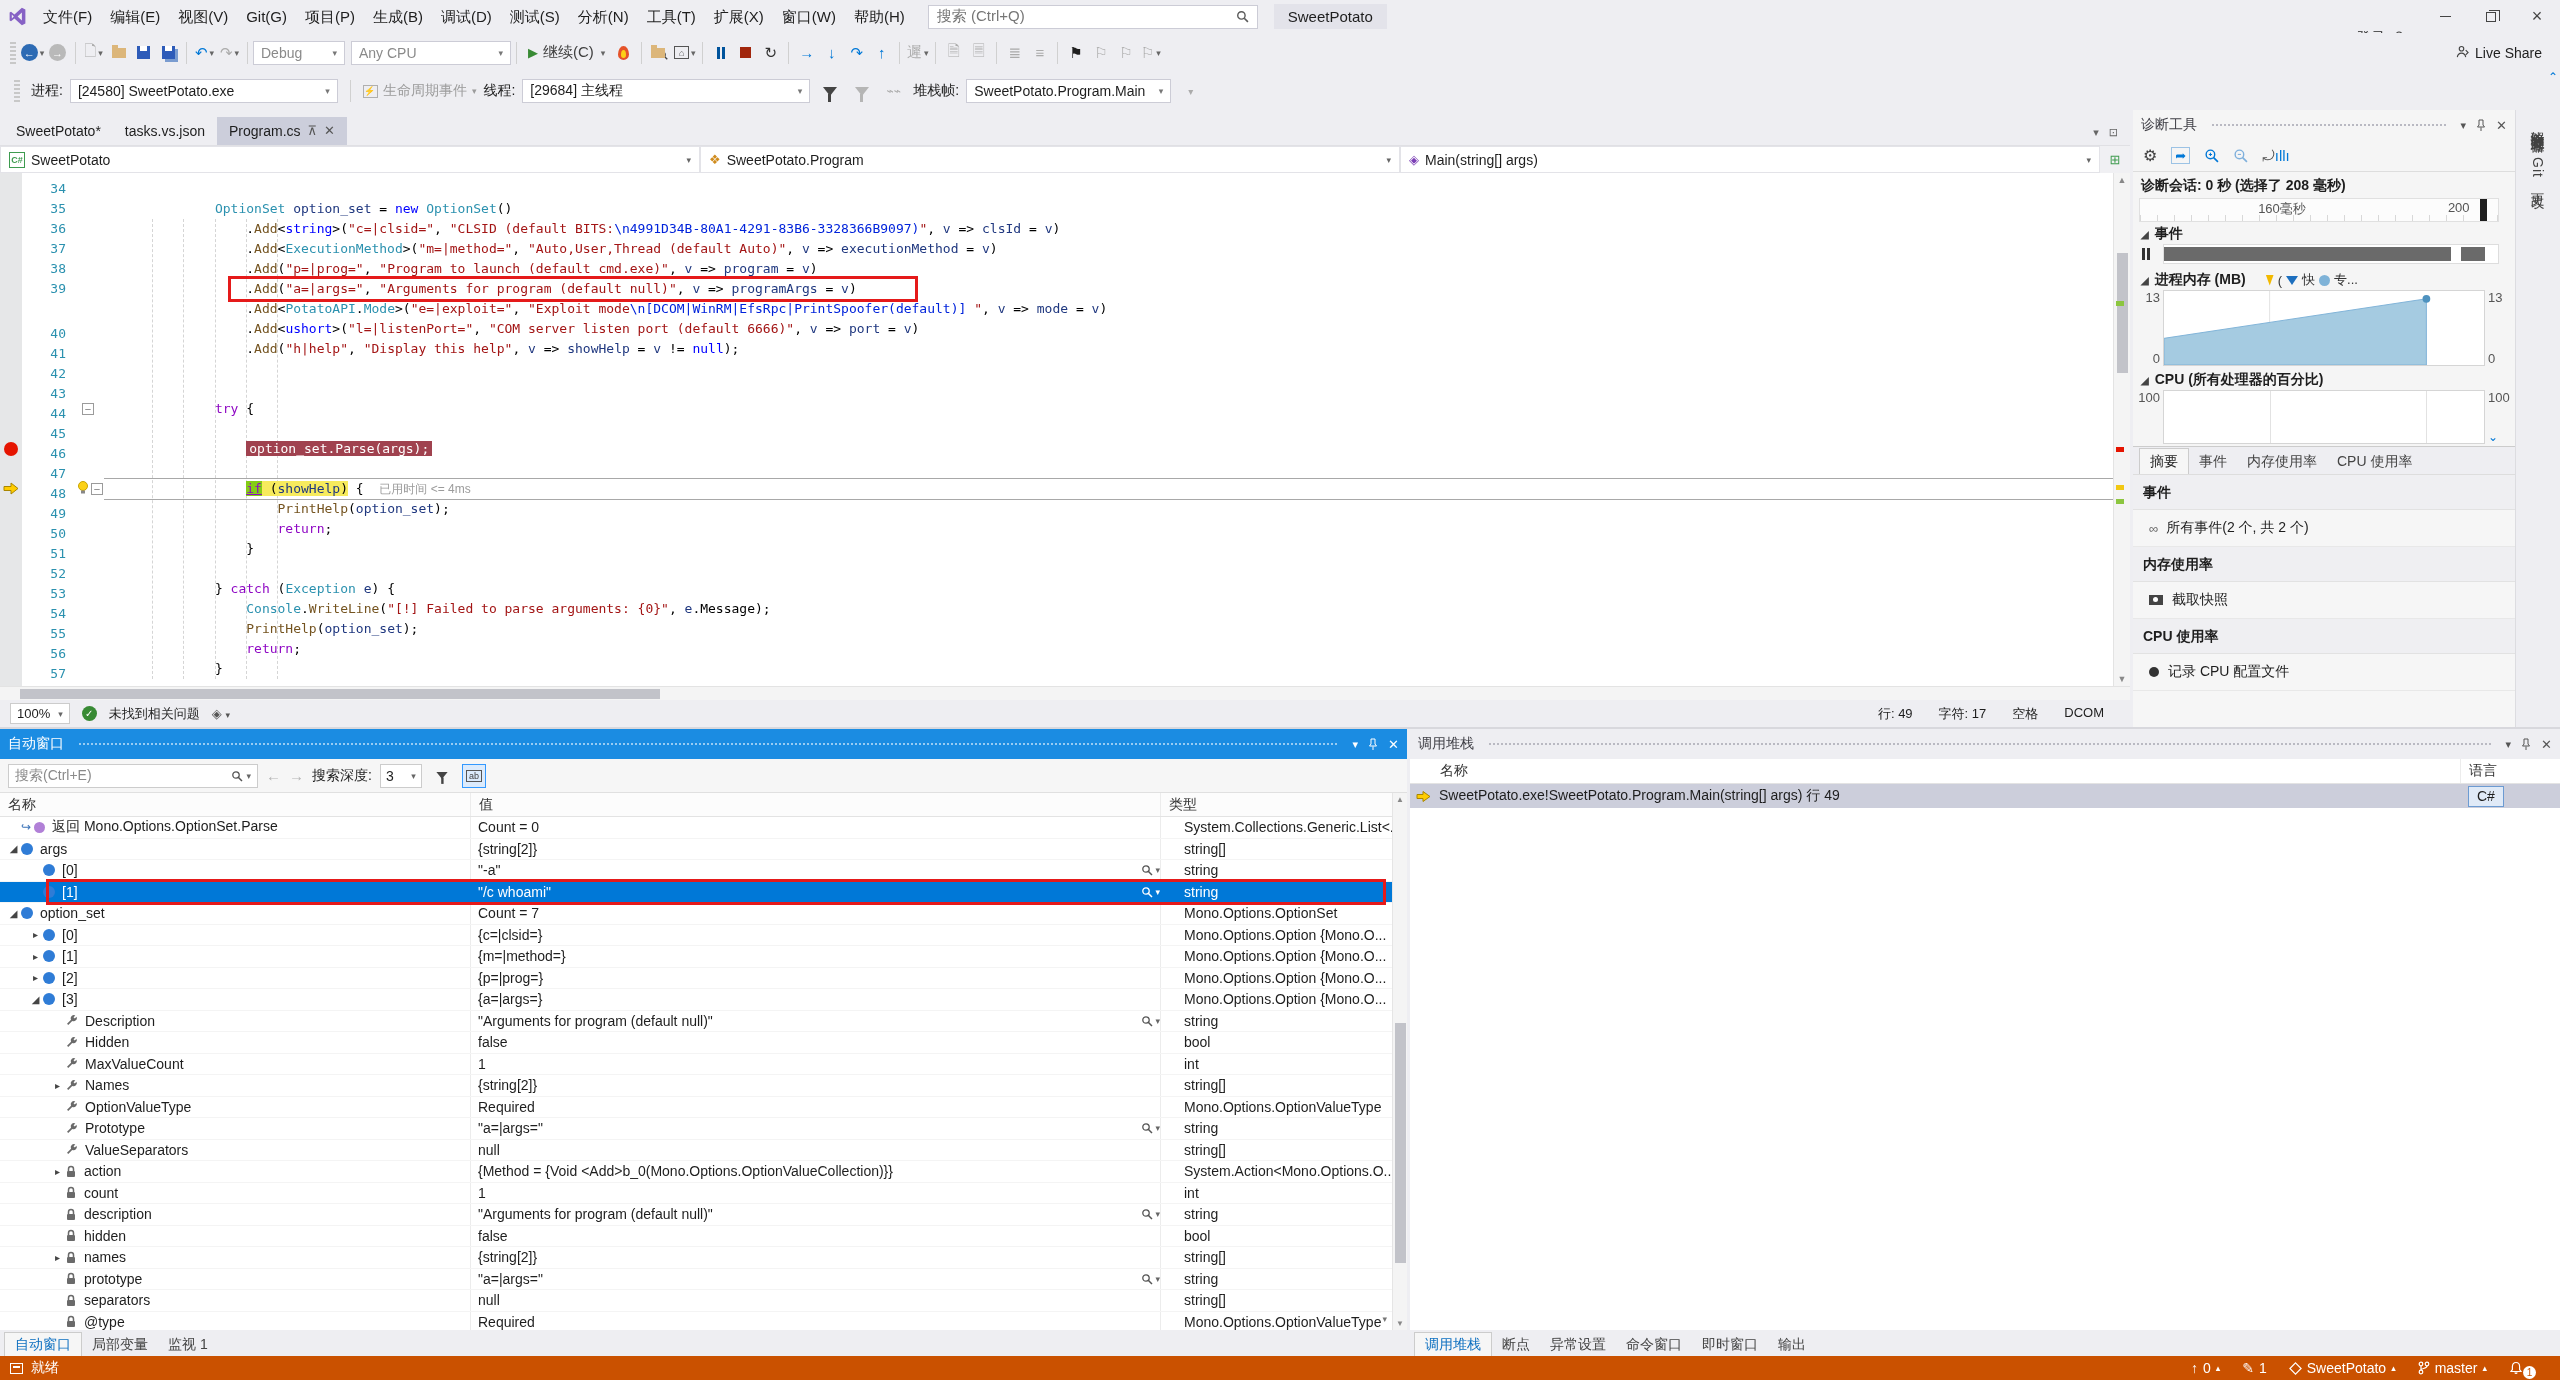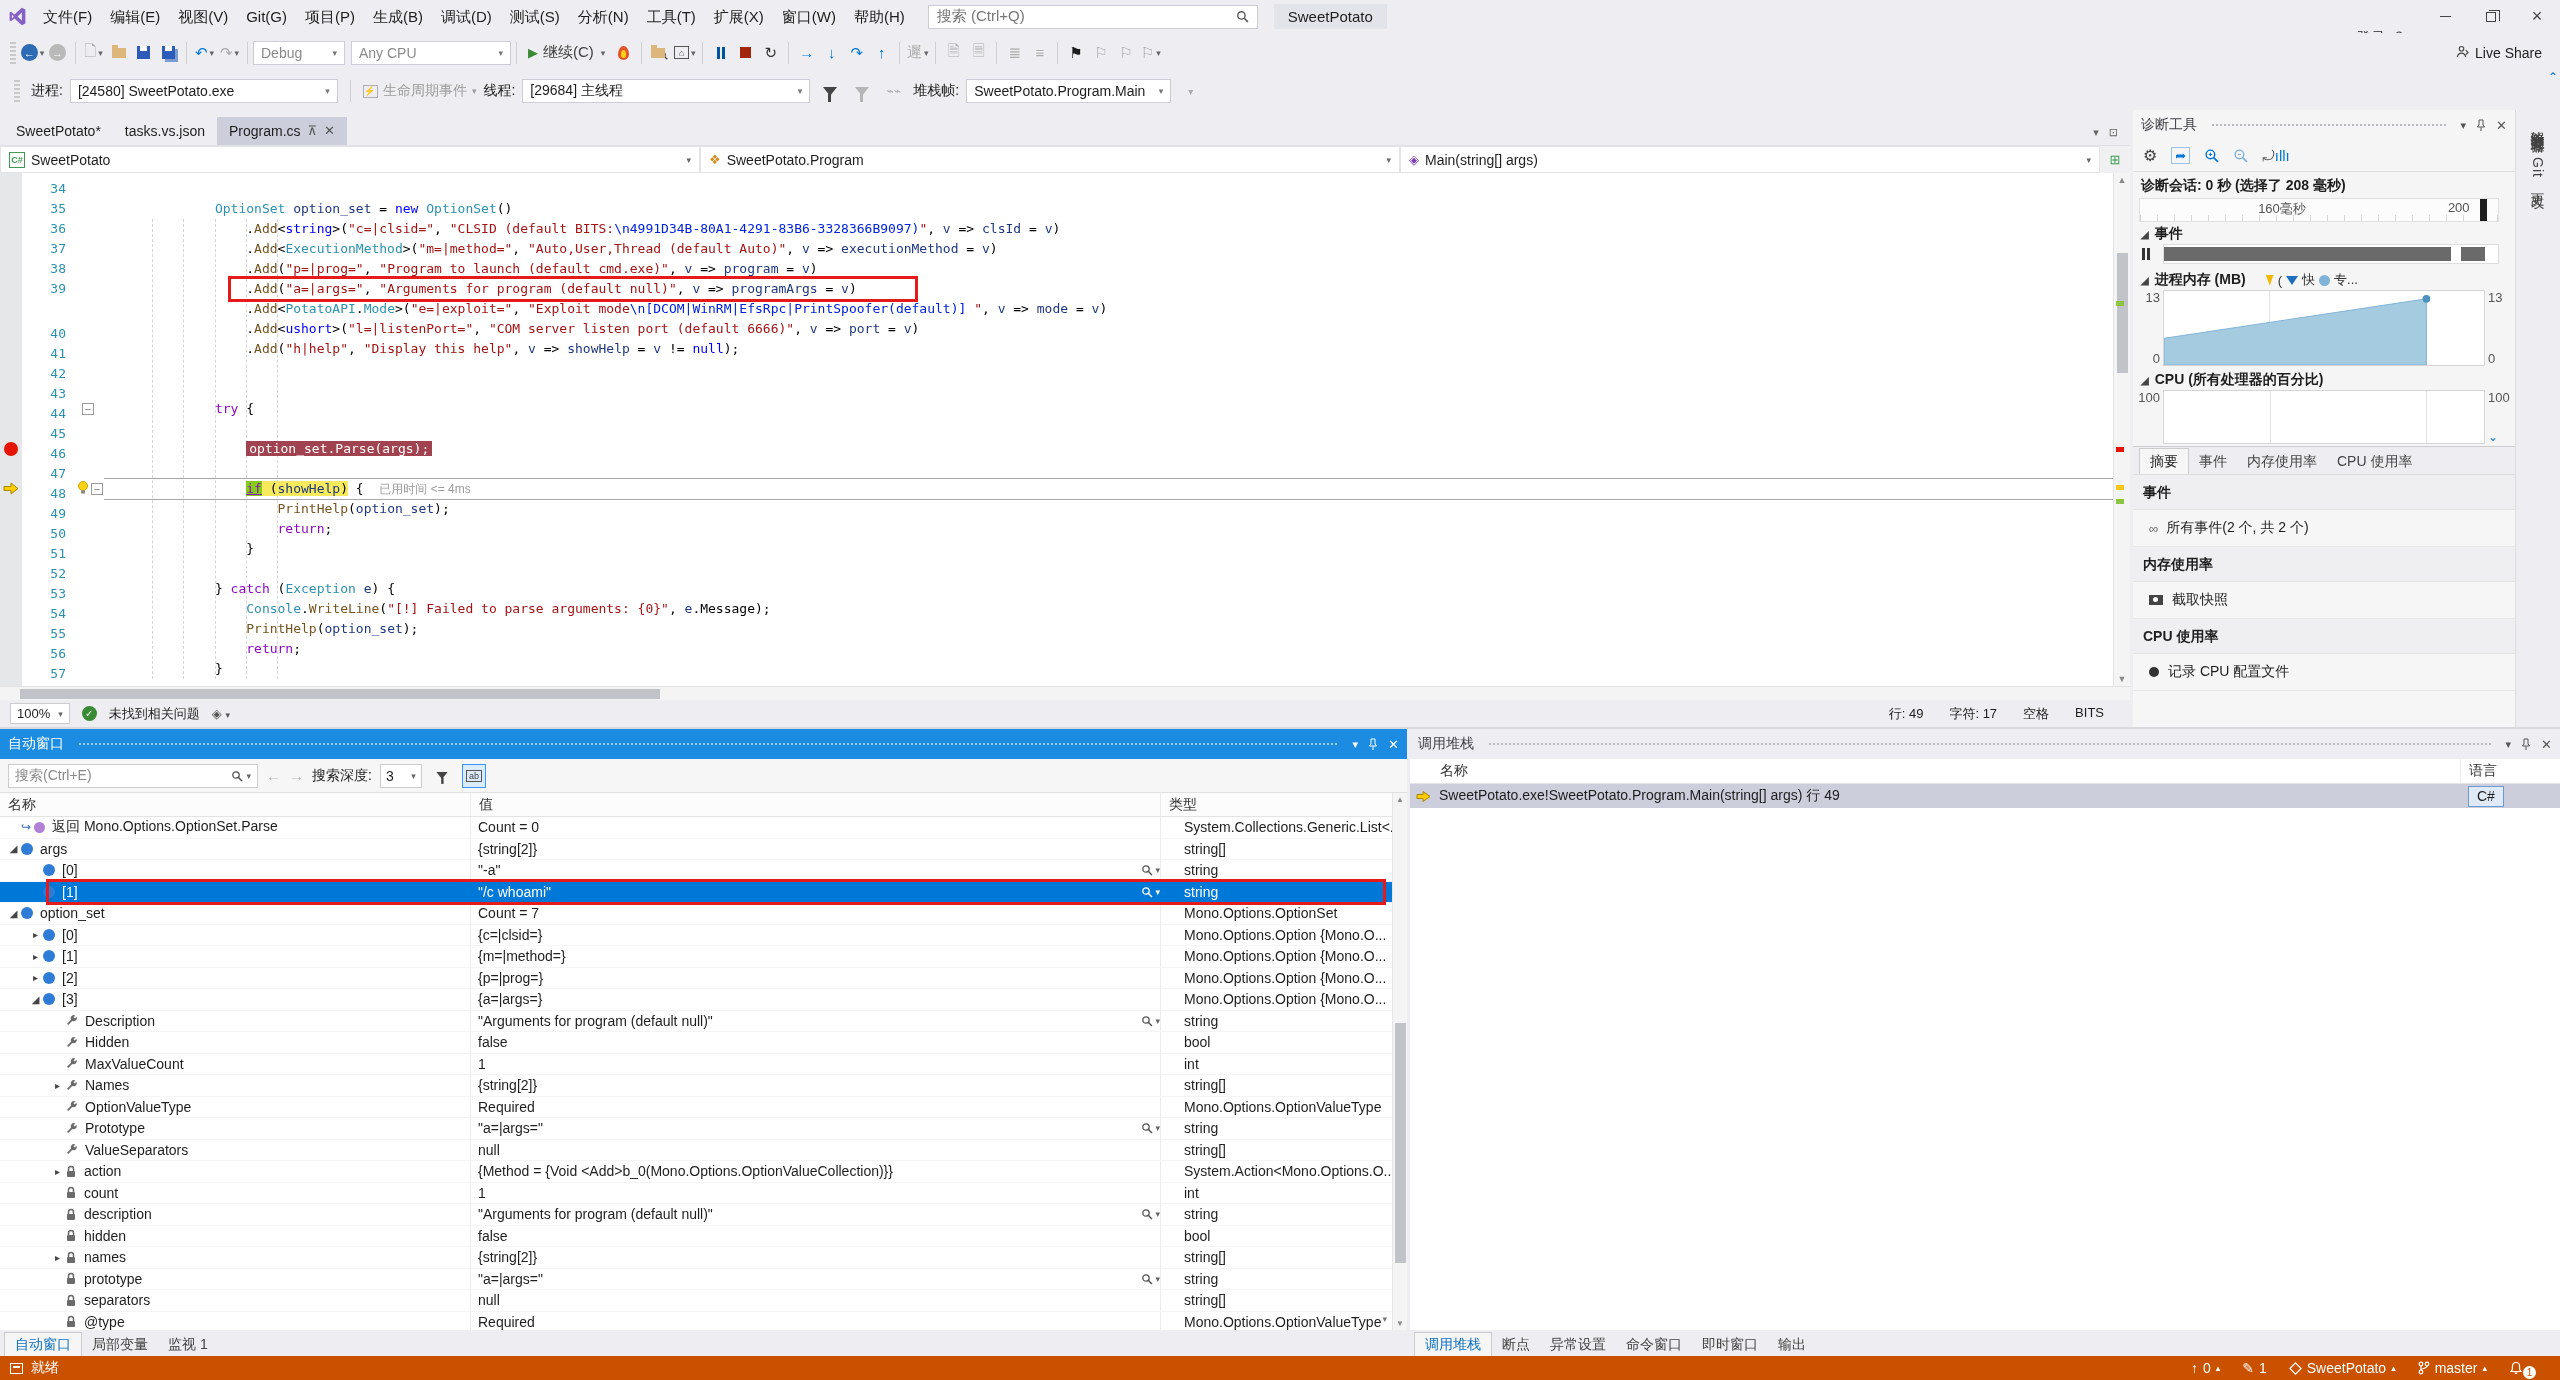--- a/index.html
+++ b/index.html
@@ -487,21 +487,21 @@
             <span>100%</span>
             <span style="font-size:9px;color:#666;">▾</span>
           </span>
         <span class="okcheck">✓</span>
         <span>未找到相关问题</span>
         <span style="color:#555;">◈ <span style="font-size:9px;">▾</span></span>
         <div class="right">
           <span>行: 49</span>
           <span>字符: 17</span>
           <span>空格</span>
-          <span>BITS</span>
+          <span>DCOM</span>
         </div>
       </div>
     </div>
 
     <div class="diag">
       <div class="wt">
         <span>诊断工具</span>
         <span class="dots"></span>
         <span class="wbt">▾</span>
         <svg width="10" height="13" viewBox="0 0 10 13">

